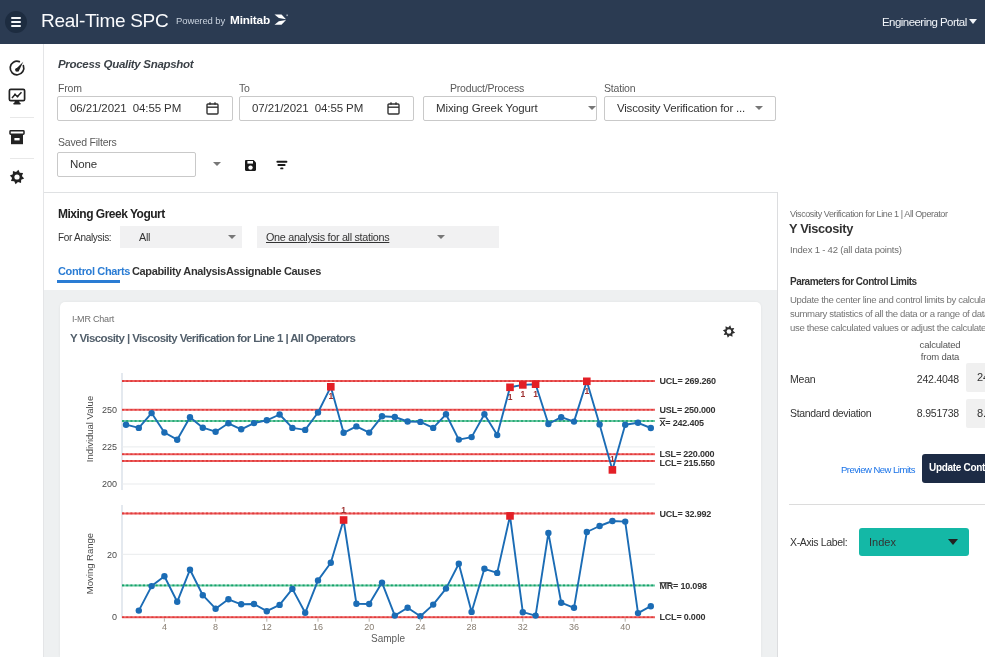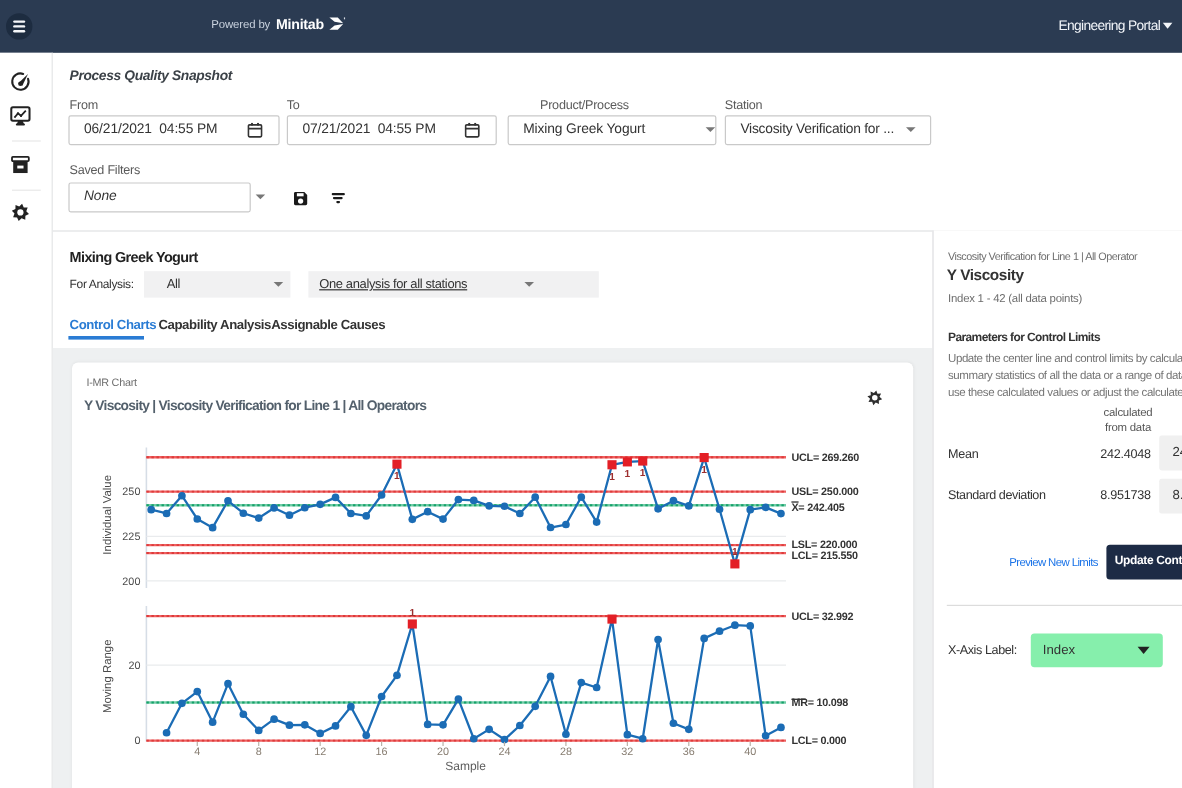--- a/index.html
+++ b/index.html
@@ -24,20 +24,21 @@
 .gdd { position:absolute; background:#f1f1f2; font-size:10.8px; color:#333; white-space:nowrap; letter-spacing:-0.3px; }
 .tab { position:absolute; font-size:11px; color:#333; font-weight:600; letter-spacing:-0.35px; }
 svg { position:absolute; }
 </style></head>
 <body>
 <div id="header">
   <div id="hcirc"></div>
   <div class="hbar" style="top:17.2px"></div>
     <div class="hbar" style="top:21.2px"></div>
     <div class="hbar" style="top:25.2px"></div>
+  <div id="brand">Real-Time SPC</div>
   <div id="powered">Powered by</div>
   <div id="mtb">Minitab</div>
   <svg style="left:274px; top:14px;" width="14" height="12" viewBox="0 0 14 12">
     <polygon points="0.5,0.5 7.5,0.5 12,5.3 4.8,4.1" fill="#fff"></polygon>
     <polygon points="0.5,10.8 7.5,10.8 12,6.0 4.8,7.2" fill="#fff"></polygon>
     <rect x="12.6" y="0.5" width="1" height="1.6" fill="#d9dee6"></rect>
   </svg>
   <div id="eng">Engineering Portal</div>
   <div id="engarrow"></div>
 </div>
@@ -88,21 +89,21 @@
     <line x1="1" y1="5.2" x2="12" y2="5.2" stroke="#333" stroke-width="1.4"></line>
     <rect x="3.2" y="0.4" width="1.6" height="2.2" fill="#333"></rect>
     <rect x="8.2" y="0.4" width="1.6" height="2.2" fill="#333"></rect>
   </svg>
 <div class="inp" style="left:423px; top:96px; width:174px;">Mixing Greek Yogurt</div>
 <div class="selarrow" style="left:588px; top:106px;"></div>
 <div class="inp" style="left:604px; top:96px; width:172px; letter-spacing:-0.2px;">Viscosity Verification for ...</div>
 <div class="selarrow" style="left:755px; top:106px;"></div>
 
 <div class="lab" style="left:58px; top:136px;">Saved Filters</div>
-<div class="inp" style="left:57px; top:152px; width:152px;font-style:italic;">None</div>
+<div class="inp" style="left:57px; top:152px; width:139px;">None</div>
 <div class="selarrow" style="left:213px; top:162px;"></div>
 <svg style="left:244px; top:159px;" width="13" height="13" viewBox="0 0 13 13">
   <path d="M1 2.2 C1 1.5 1.5 1 2.2 1 L9.6 1 L12 3.4 L12 10.8 C12 11.5 11.5 12 10.8 12 L2.2 12 C1.5 12 1 11.5 1 10.8 Z" fill="#1a1a1a"></path>
   <rect x="3.4" y="2" width="5.6" height="2.6" fill="#fff"></rect>
   <circle cx="6.5" cy="8.6" r="2.2" fill="#fff"></circle>
 </svg>
 <svg style="left:276px; top:160px;" width="12" height="10" viewBox="0 0 12 10">
   <rect x="0.4" y="0.8" width="11" height="1.9" rx="0.9" fill="#1a1a1a"></rect>
   <rect x="1.4" y="4.1" width="8.2" height="1.9" rx="0.9" fill="#1a1a1a"></rect>
   <rect x="4.2" y="7.4" width="3.2" height="1.9" rx="0.9" fill="#1a1a1a"></rect>
@@ -293,15 +294,15 @@
   <div class="abs" style="left:188px; top:171px; width:60px; height:29px; background:#f0f0f0; border-radius:2px; font-size:11px; color:#333; line-height:29px; padding-left:11px;">24</div>
   <div class="abs" style="left:188px; top:207px; width:60px; height:29px; background:#f0f0f0; border-radius:2px; font-size:11px; color:#333; line-height:29px; padding-left:11px;">8.</div>
   <div class="abs" style="left:12px; top:181px; font-size:10.5px; color:#333; letter-spacing:-0.2px;">Mean</div>
   <div class="abs" style="left:101px; top:181px; width:80px; font-size:10.5px; color:#333; text-align:right; letter-spacing:-0.2px;">242.4048</div>
   <div class="abs" style="left:12px; top:215px; font-size:10.5px; color:#333; letter-spacing:-0.35px;">Standard deviation</div>
   <div class="abs" style="left:101px; top:215px; width:80px; font-size:10.5px; color:#333; text-align:right; letter-spacing:-0.2px;">8.951738</div>
   <div class="abs" style="left:63px; top:272px; font-size:9.5px; color:#1a73e8; letter-spacing:-0.5px;">Preview New Limits</div>
   <div class="abs" style="left:144px; top:262px; width:80px; height:28.5px; background:#1d2b45; border-radius:3px; color:#fff; font-size:10px; font-weight:bold; line-height:28.5px; padding-left:7px; white-space:nowrap; letter-spacing:-0.3px;">Update Contro</div>
   <div class="abs" style="left:11px; top:312px; width:200px; height:1px; background:#dcdcdc;"></div>
   <div class="abs" style="left:12px; top:344px; font-size:10.5px; color:#333; letter-spacing:-0.35px;">X-Axis Label:</div>
-  <div class="abs" style="left:81px; top:335.5px; width:110px; height:28px; background:#86efac; border-radius:3px; font-size:11px; color:#333; line-height:28px; padding-left:10px;">Index</div>
+  <div class="abs" style="left:81px; top:335.5px; width:110px; height:28px; background:#14b8a6; border-radius:3px; font-size:11px; color:#333; line-height:28px; padding-left:10px;">Index</div>
   <div class="abs" style="left:170px; top:347px; width:0; height:0; border-left:5px solid transparent; border-right:5px solid transparent; border-top:6px solid #222;"></div>
 </div>
 
 </body></html>

